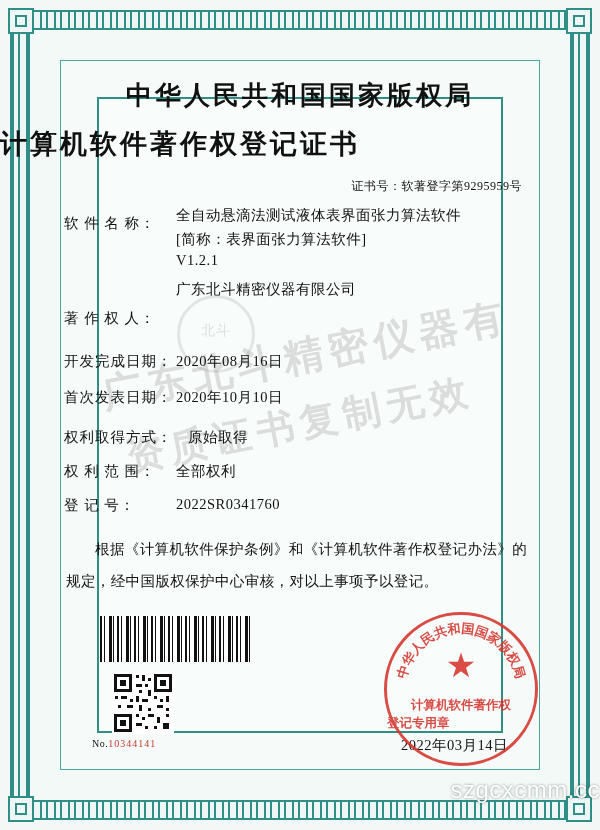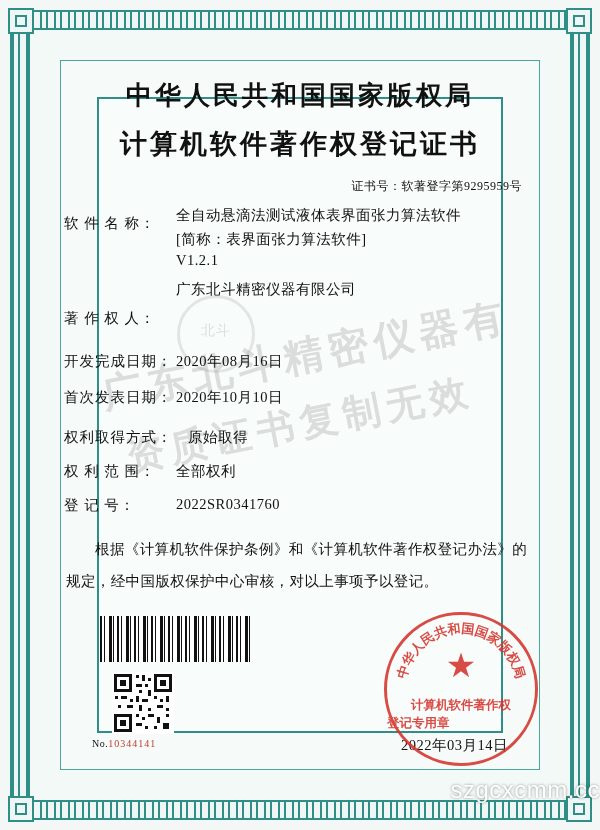--- a/index.html
+++ b/index.html
@@ -152,21 +152,21 @@
     font-size: 26px;
     font-weight: bold;
     color: #111;
     letter-spacing: 3px;
     font-family: "Liberation Serif", serif;
   }
   .title2 {
     position: absolute;
     left: 0; right: 0;
     top: 126px;
-    text-align: center;
+    text-align: left;
     font-size: 27px;
     font-weight: bold;
     color: #111;
     letter-spacing: 3px;
   }
   .cert-no {
     position: absolute;
     right: 78px;
     top: 178px;
     font-size: 12px;

